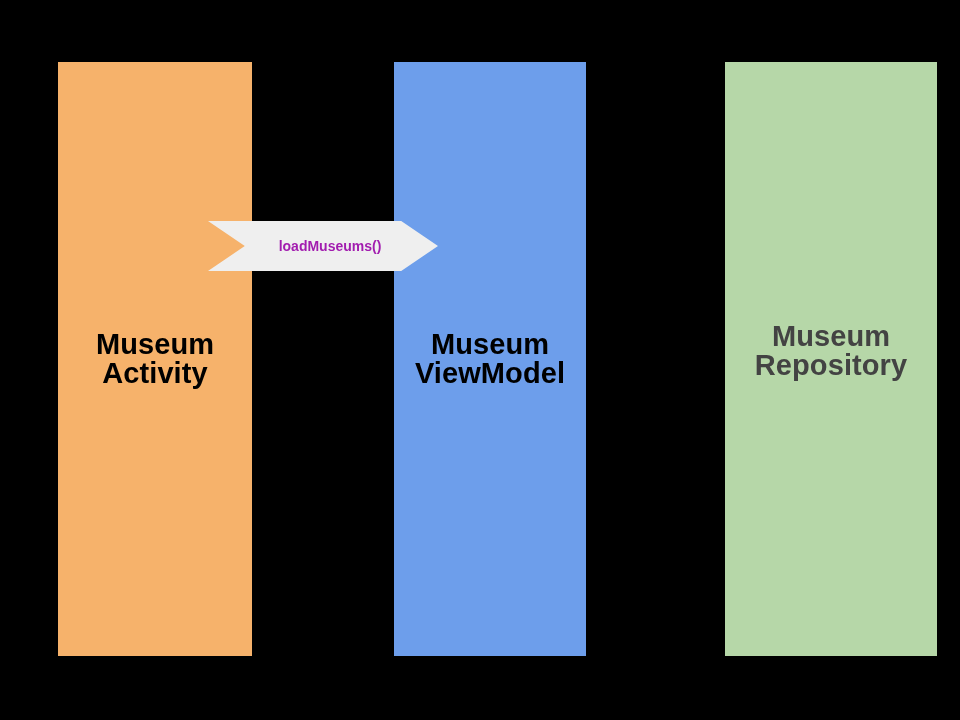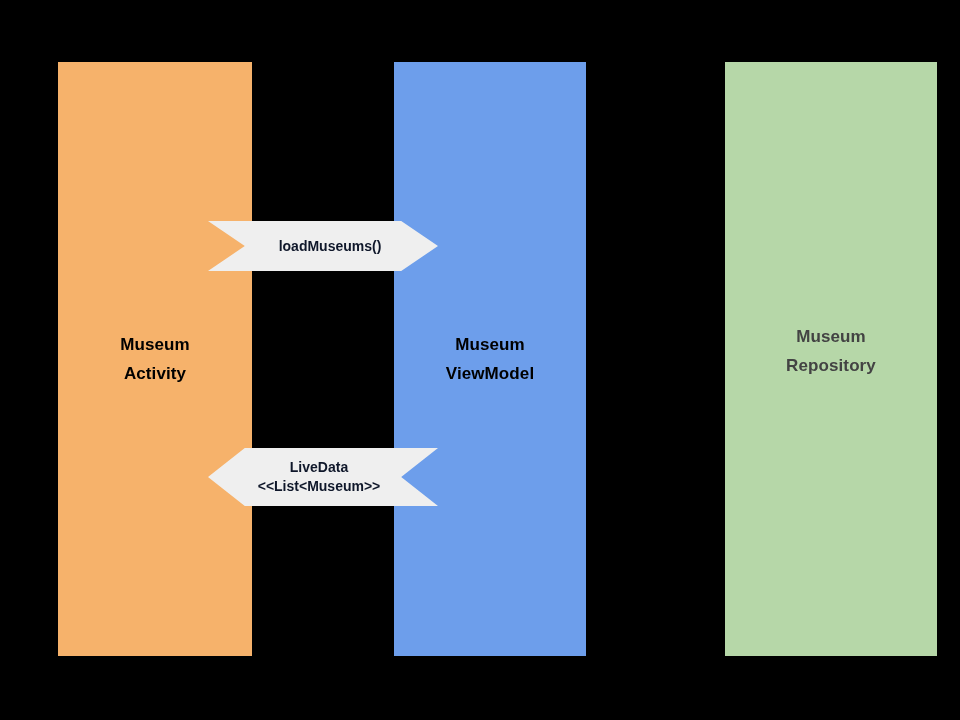--- a/index.html
+++ b/index.html
@@ -45,21 +45,21 @@
   }
   #layer-repository {
     left: 725px;
     width: 212px;
     background: #B6D7A8;
   }
 
   .layer-label {
     text-align: center;
     font-weight: bold;
-    font-size: 17px;
+    font-size: 29px;
     line-height: 29px;
     letter-spacing: 0.1px;
     white-space: pre-line;
     color: #000000;
   }
   #layer-repository .layer-label {
     color: #434343;
     position: relative;
     top: -8px;
   }
@@ -77,21 +77,21 @@
     clip-path: polygon(0% 0%, 84% 0%, 100% 50%, 84% 100%, 0% 100%, 16% 50%);
   }
   .arrow-left {
     clip-path: polygon(16% 0%, 100% 0%, 84% 50%, 100% 100%, 16% 100%, 0% 50%);
   }
   .arrow-label {
     text-align: center;
     font-weight: bold;
     font-size: 14px;
     line-height: 19px;
-    color: #0f172a;
+    color: #a21caf;
     white-space: pre-line;
   }
 
   #arrow-load-museums {
     left: 208px;
     top: 221px;
     width: 230px;
     height: 50px;
   }
   #arrow-load-museums .arrow-label { padding-left: 14px; }
@@ -138,19 +138,15 @@
   <div class="layer" id="layer-repository">
     <div class="layer-label">Museum
 Repository</div>
   </div>
 
   <div class="arrow arrow-right" id="arrow-load-museums">
     <div class="arrow-label">loadMuseums()</div>
   </div>
 
 
-  <div class="arrow arrow-left" id="arrow-livedata-list">
-    <div class="arrow-label">LiveData
-&lt;&lt;List&lt;Museum&gt;&gt;</div>
-  </div>
 
 
 </div>
 
 </body></html>

